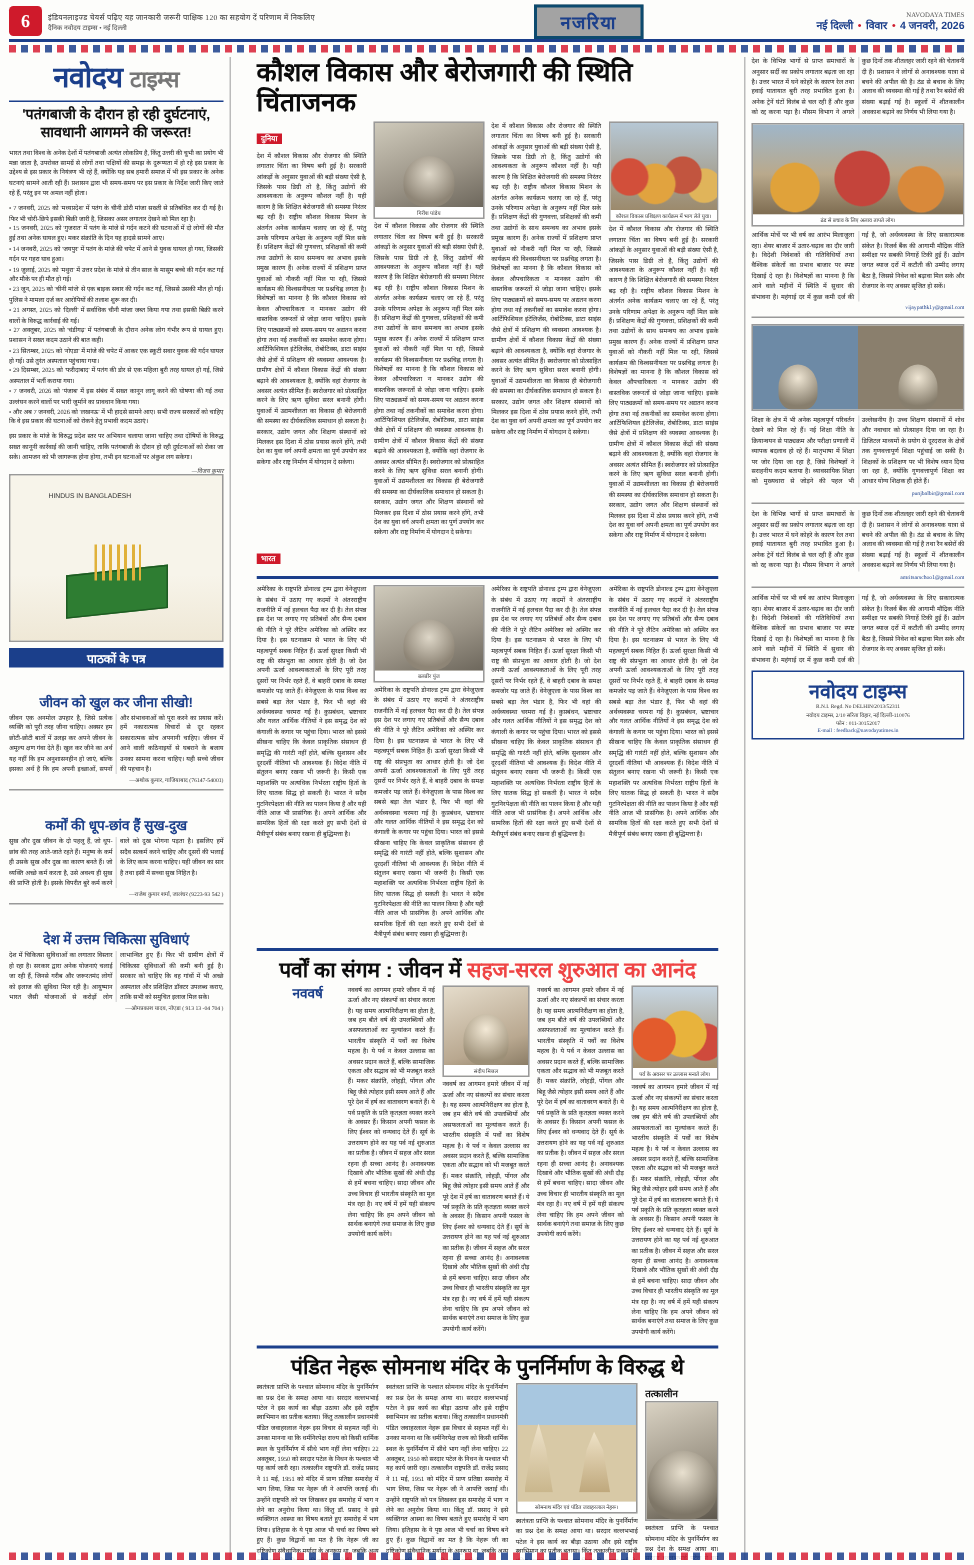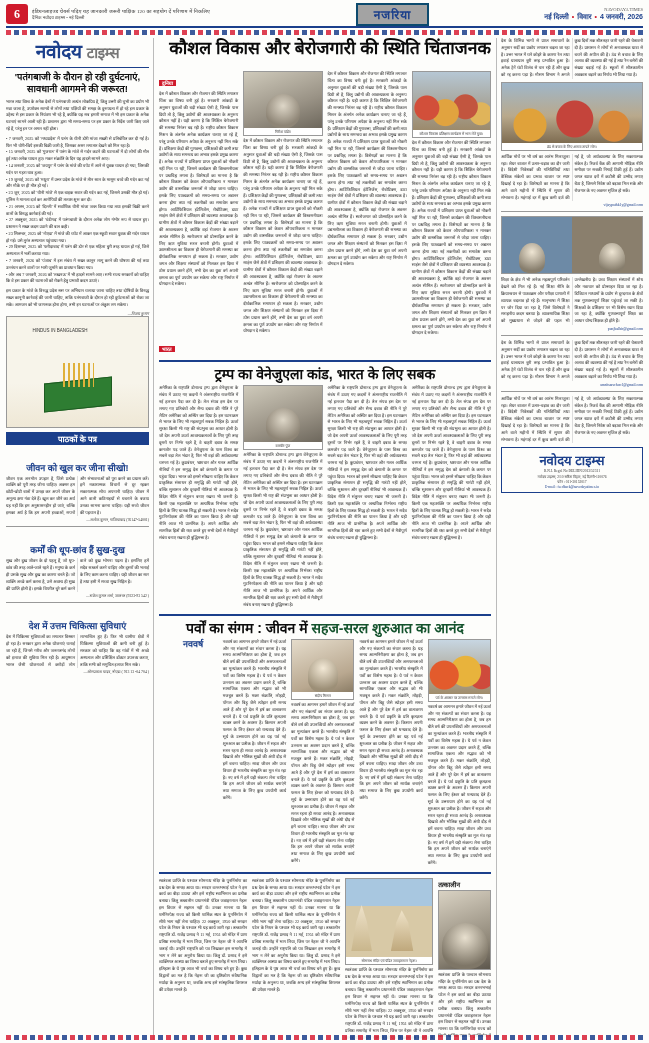--- a/index.html
+++ b/index.html
@@ -79,21 +79,21 @@
     height: 5px;
     margin: 2px 0 3px 0;
     background: repeating-linear-gradient(90deg, #d81f35 0 5px, #ffffff 5px 8px, #1b3f8b 8px 13px, #ffffff 13px 16px);
     opacity: .85;
   }
 
   
   .body-grid {
     display: grid;
     grid-template-columns: 148px 1fr 147px;
-    gap: 5px;
+    gap: 17px;
     height: 1002px;
   }
   .col { overflow: hidden; }
   .rule-l { border-left: 1px solid #bbb; padding-left: 4px; }
   .rule-r { border-right: 1px solid #bbb; padding-right: 4px; }
 
   
   .hl {
     font-family: "Liberation Sans", sans-serif;
     font-weight: bold;
@@ -141,34 +141,34 @@
     text-align: center;
     margin: 3px 0 4px 0;
   }
 
   
   .main-head {
     font-family: "Liberation Sans", sans-serif;
     font-weight: bold;
     font-size: 17.5px;
     line-height: 1.15;
-    text-align: right;
+    text-align: left;
     color: #0b0b0b;
-    margin-bottom: 13px;
+    margin-bottom: 3px;
   }
   .sec-head {
     font-family: "Liberation Sans", sans-serif;
     font-weight: bold;
     font-size: 14px;
     line-height: 1.15;
     text-align: center;
     color: #0b0b0b;
     margin: 2px 0 3px 0;
   }
-  .sec-head .red { color: #14532d; }
+  .sec-head .red { color: #ef4444; }
 
   
   .figure {
     border: 1px solid #999;
     background: #e9e6de;
     position: relative;
     overflow: hidden;
   }
   .fig-cap {
     font-size: 3.6px;
@@ -462,21 +462,20 @@
           </div>
           <div class="body-text" style="margin-top:2px">देश में कौशल विकास और रोजगार की स्थिति लगातार चिंता का विषय बनी हुई है। सरकारी आंकड़ों के अनुसार युवाओं की बड़ी संख्या ऐसी है, जिसके पास डिग्री तो है, किंतु उद्योगों की आवश्यकता के अनुरूप कौशल नहीं है। यही कारण है कि शिक्षित बेरोजगारी की समस्या निरंतर बढ़ रही है। राष्ट्रीय कौशल विकास मिशन के अंतर्गत अनेक कार्यक्रम चलाए जा रहे हैं, परंतु उनके परिणाम अपेक्षा के अनुरूप नहीं मिल सके हैं। प्रशिक्षण केंद्रों की गुणवत्ता, प्रशिक्षकों की कमी तथा उद्योगों के साथ समन्वय का अभाव इसके प्रमुख कारण हैं। अनेक राज्यों में प्रशिक्षण प्राप्त युवाओं को नौकरी नहीं मिल पा रही, जिससे कार्यक्रम की विश्वसनीयता पर प्रश्नचिह्न लगता है। विशेषज्ञों का मानना है कि कौशल विकास को केवल औपचारिकता न मानकर उद्योग की वास्तविक जरूरतों से जोड़ा जाना चाहिए। इसके लिए पाठ्यक्रमों को समय-समय पर अद्यतन करना होगा तथा नई तकनीकों का समावेश करना होगा। आर्टिफिशियल इंटेलिजेंस, रोबोटिक्स, डाटा साइंस जैसे क्षेत्रों में प्रशिक्षण की व्यवस्था आवश्यक है। ग्रामीण क्षेत्रों में कौशल विकास केंद्रों की संख्या बढ़ाने की आवश्यकता है, क्योंकि वहां रोजगार के अवसर अत्यंत सीमित हैं। स्वरोजगार को प्रोत्साहित करने के लिए ऋण सुविधा सरल बनानी होगी। युवाओं में उद्यमशीलता का विकास ही बेरोजगारी की समस्या का दीर्घकालिक समाधान हो सकता है। सरकार, उद्योग जगत और शिक्षण संस्थानों को मिलकर इस दिशा में ठोस प्रयास करने होंगे, तभी देश का युवा वर्ग अपनी क्षमता का पूर्ण उपयोग कर सकेगा और राष्ट्र निर्माण में योगदान दे सकेगा।</div>
         </div>
       </div>
 
       <div class="tag-red" style="margin-top:2px">भारत</div>
 
       <div class="hr-thick"></div>
 
       
-      <div class="sec-head">ट्रम्प का वेनेजुएला कांड, भारत के लिए सबक</div>
       <div style="display:grid; grid-template-columns: 1fr 1fr 1fr 1fr; gap:5px;">
         <div>
           <div class="body-text">अमेरिका के राष्ट्रपति डोनाल्ड ट्रम्प द्वारा वेनेजुएला के संबंध में उठाए गए कदमों ने अंतरराष्ट्रीय राजनीति में नई हलचल पैदा कर दी है। तेल संपन्न इस देश पर लगाए गए प्रतिबंधों और सैन्य दबाव की नीति ने पूरे लैटिन अमेरिका को अस्थिर कर दिया है। इस घटनाक्रम से भारत के लिए भी महत्वपूर्ण सबक निहित हैं। ऊर्जा सुरक्षा किसी भी राष्ट्र की संप्रभुता का आधार होती है। जो देश अपनी ऊर्जा आवश्यकताओं के लिए पूरी तरह दूसरों पर निर्भर रहते हैं, वे बाहरी दबाव के समक्ष कमजोर पड़ जाते हैं। वेनेजुएला के पास विश्व का सबसे बड़ा तेल भंडार है, फिर भी वहां की अर्थव्यवस्था चरमरा गई है। कुप्रबंधन, भ्रष्टाचार और गलत आर्थिक नीतियों ने इस समृद्ध देश को कंगाली के कगार पर पहुंचा दिया। भारत को इससे सीखना चाहिए कि केवल प्राकृतिक संसाधन ही समृद्धि की गारंटी नहीं होते, बल्कि सुशासन और दूरदर्शी नीतियां भी आवश्यक हैं। विदेश नीति में संतुलन बनाए रखना भी जरूरी है। किसी एक महाशक्ति पर अत्यधिक निर्भरता राष्ट्रीय हितों के लिए घातक सिद्ध हो सकती है। भारत ने सदैव गुटनिरपेक्षता की नीति का पालन किया है और यही नीति आज भी प्रासंगिक है। अपने आर्थिक और सामरिक हितों की रक्षा करते हुए सभी देशों से मैत्रीपूर्ण संबंध बनाए रखना ही बुद्धिमत्ता है।</div>
         </div>
         <div>
           <div class="figure">
             <div class="portrait"></div>
             <div class="fig-cap">बलबीर पुंज</div>
           </div>
           <div class="body-text" style="margin-top:2px">अमेरिका के राष्ट्रपति डोनाल्ड ट्रम्प द्वारा वेनेजुएला के संबंध में उठाए गए कदमों ने अंतरराष्ट्रीय राजनीति में नई हलचल पैदा कर दी है। तेल संपन्न इस देश पर लगाए गए प्रतिबंधों और सैन्य दबाव की नीति ने पूरे लैटिन अमेरिका को अस्थिर कर दिया है। इस घटनाक्रम से भारत के लिए भी महत्वपूर्ण सबक निहित हैं। ऊर्जा सुरक्षा किसी भी राष्ट्र की संप्रभुता का आधार होती है। जो देश अपनी ऊर्जा आवश्यकताओं के लिए पूरी तरह दूसरों पर निर्भर रहते हैं, वे बाहरी दबाव के समक्ष कमजोर पड़ जाते हैं। वेनेजुएला के पास विश्व का सबसे बड़ा तेल भंडार है, फिर भी वहां की अर्थव्यवस्था चरमरा गई है। कुप्रबंधन, भ्रष्टाचार और गलत आर्थिक नीतियों ने इस समृद्ध देश को कंगाली के कगार पर पहुंचा दिया। भारत को इससे सीखना चाहिए कि केवल प्राकृतिक संसाधन ही समृद्धि की गारंटी नहीं होते, बल्कि सुशासन और दूरदर्शी नीतियां भी आवश्यक हैं। विदेश नीति में संतुलन बनाए रखना भी जरूरी है। किसी एक महाशक्ति पर अत्यधिक निर्भरता राष्ट्रीय हितों के लिए घातक सिद्ध हो सकती है। भारत ने सदैव गुटनिरपेक्षता की नीति का पालन किया है और यही नीति आज भी प्रासंगिक है। अपने आर्थिक और सामरिक हितों की रक्षा करते हुए सभी देशों से मैत्रीपूर्ण संबंध बनाए रखना ही बुद्धिमत्ता है।</div>
@@ -518,20 +517,23 @@
             <div class="photo-fest"></div>
             <div class="fig-cap">पर्व के अवसर पर उल्लास मनाते लोग।</div>
           </div>
           <div class="body-text" style="margin-top:2px">नववर्ष का आगमन हमारे जीवन में नई ऊर्जा और नए संकल्पों का संचार करता है। यह समय आत्मनिरीक्षण का होता है, जब हम बीते वर्ष की उपलब्धियों और असफलताओं का मूल्यांकन करते हैं। भारतीय संस्कृति में पर्वों का विशेष महत्व है। ये पर्व न केवल उल्लास का अवसर प्रदान करते हैं, बल्कि सामाजिक एकता और सद्भाव को भी मजबूत करते हैं। मकर संक्रांति, लोहड़ी, पोंगल और बिहू जैसे त्योहार इसी समय आते हैं और पूरे देश में हर्ष का वातावरण बनाते हैं। ये पर्व प्रकृति के प्रति कृतज्ञता व्यक्त करने के अवसर हैं। किसान अपनी फसल के लिए ईश्वर को धन्यवाद देते हैं। सूर्य के उत्तरायण होने का यह पर्व नई शुरुआत का प्रतीक है। जीवन में सहज और सरल रहना ही सच्चा आनंद है। अनावश्यक दिखावे और भौतिक सुखों की अंधी दौड़ से हमें बचना चाहिए। सादा जीवन और उच्च विचार ही भारतीय संस्कृति का मूल मंत्र रहा है। नए वर्ष में हमें यही संकल्प लेना चाहिए कि हम अपने जीवन को सार्थक बनाएंगे तथा समाज के लिए कुछ उपयोगी कार्य करेंगे।</div>
         </div>
       </div>
 
       <div class="hr-thick"></div>
 
       
+      <div class="sec-head">
+        <span>पंडित नेहरू सोमनाथ मंदिर के पुनर्निर्माण के विरुद्ध थे</span>
+      </div>
       <div style="display:grid; grid-template-columns: 1fr 1fr 1fr 0.6fr; gap:5px;">
         <div>
           <div class="body-text">स्वतंत्रता प्राप्ति के पश्चात सोमनाथ मंदिर के पुनर्निर्माण का प्रश्न देश के समक्ष आया था। सरदार वल्लभभाई पटेल ने इस कार्य का बीड़ा उठाया और इसे राष्ट्रीय स्वाभिमान का प्रतीक बताया। किंतु तत्कालीन प्रधानमंत्री पंडित जवाहरलाल नेहरू इस विचार से सहमत नहीं थे। उनका मानना था कि धर्मनिरपेक्ष राज्य को किसी धार्मिक स्थल के पुनर्निर्माण में सीधे भाग नहीं लेना चाहिए। 22 अक्तूबर, 1950 को सरदार पटेल के निधन के पश्चात भी यह कार्य जारी रहा। तत्कालीन राष्ट्रपति डॉ. राजेंद्र प्रसाद ने 11 मई, 1951 को मंदिर में प्राण प्रतिष्ठा समारोह में भाग लिया, जिस पर नेहरू जी ने आपत्ति जताई थी। उन्होंने राष्ट्रपति को पत्र लिखकर इस समारोह में भाग न लेने का अनुरोध किया था। किंतु डॉ. प्रसाद ने इसे व्यक्तिगत आस्था का विषय बताते हुए समारोह में भाग लिया। इतिहास के ये पृष्ठ आज भी चर्चा का विषय बने हुए हैं। कुछ विद्वानों का मत है कि नेहरू जी का दृष्टिकोण संवैधानिक मर्यादा के अनुरूप था, जबकि अन्य इसे सांस्कृतिक विरासत की उपेक्षा मानते हैं।</div>
         </div>
         <div>
           <div class="body-text">स्वतंत्रता प्राप्ति के पश्चात सोमनाथ मंदिर के पुनर्निर्माण का प्रश्न देश के समक्ष आया था। सरदार वल्लभभाई पटेल ने इस कार्य का बीड़ा उठाया और इसे राष्ट्रीय स्वाभिमान का प्रतीक बताया। किंतु तत्कालीन प्रधानमंत्री पंडित जवाहरलाल नेहरू इस विचार से सहमत नहीं थे। उनका मानना था कि धर्मनिरपेक्ष राज्य को किसी धार्मिक स्थल के पुनर्निर्माण में सीधे भाग नहीं लेना चाहिए। 22 अक्तूबर, 1950 को सरदार पटेल के निधन के पश्चात भी यह कार्य जारी रहा। तत्कालीन राष्ट्रपति डॉ. राजेंद्र प्रसाद ने 11 मई, 1951 को मंदिर में प्राण प्रतिष्ठा समारोह में भाग लिया, जिस पर नेहरू जी ने आपत्ति जताई थी। उन्होंने राष्ट्रपति को पत्र लिखकर इस समारोह में भाग न लेने का अनुरोध किया था। किंतु डॉ. प्रसाद ने इसे व्यक्तिगत आस्था का विषय बताते हुए समारोह में भाग लिया। इतिहास के ये पृष्ठ आज भी चर्चा का विषय बने हुए हैं। कुछ विद्वानों का मत है कि नेहरू जी का दृष्टिकोण संवैधानिक मर्यादा के अनुरूप था, जबकि अन्य इसे सांस्कृतिक विरासत की उपेक्षा मानते हैं।</div>
         </div>
         <div>
           <div class="figure">
             <div class="photo-temple"></div>

